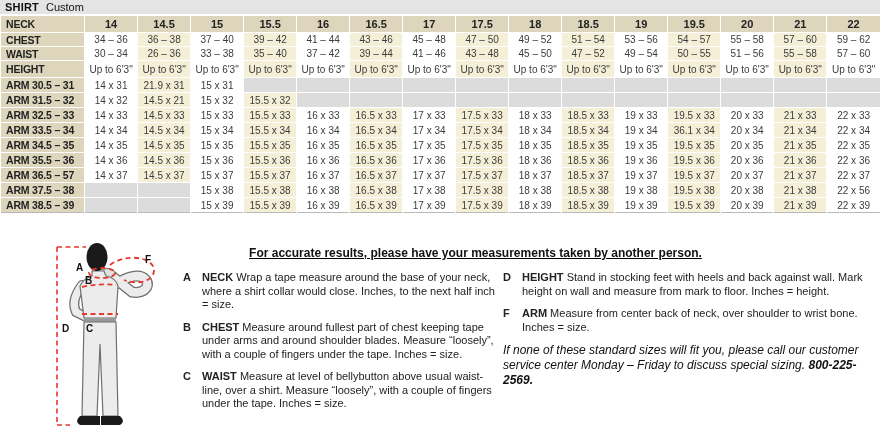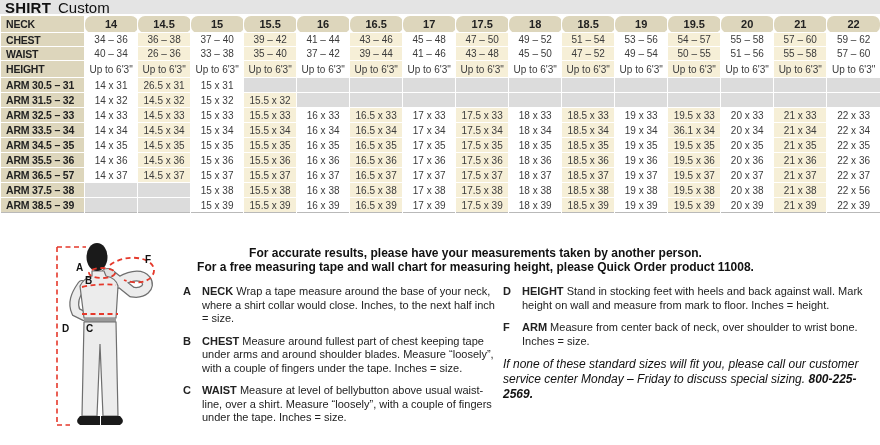--- a/index.html
+++ b/index.html
@@ -1,39 +1,39 @@
 <!DOCTYPE html>
 <html><head>
 <meta charset="utf-8">
 <style>
   html,body{margin:0;padding:0;background:#fff;}
   .screen{width:880px;height:445px;position:relative;overflow:hidden;background:#fff;
           font-family:"Liberation Sans",sans-serif;}
   
   .titlebar{height:13px;background:#e4e4e4;padding-top:1px;padding-left:5px;
-            font-size:15px;line-height:13px;color:#111;display:flex;gap:7px;}
+            font-size:11px;line-height:13px;color:#111;display:flex;gap:7px;}
   .titlebar .t{font-weight:bold;letter-spacing:.2px;}
   
   table{border-collapse:collapse;table-layout:fixed;width:880px;margin-top:1px;
         border-bottom:1px solid #b9b9b9;}
   th,td{padding:0;font-size:10px;text-align:center;white-space:nowrap;overflow:hidden;
         border-top:1px solid #fff;border-left:1px solid rgba(255,255,255,.65);}
   th.corner,td.lab{text-align:left;padding-left:5px;background:#ddd6bc;font-weight:bold;
         color:#222;font-size:10.5px;letter-spacing:-0.2px;}
-  th.hdr{background:#ddd6bc;font-weight:bold;font-size:11px;color:#222;border-radius:7px;}
+  th.hdr{background:#ddd6bc;font-weight:bold;font-size:11px;color:#222;}
   thead tr{height:17px;}
   tr.r13 td{height:13px;} tr.r16 td{height:16px;} tr.r14 td{height:14px;}
   td.c0{background:#ffffff;color:#3c3c3c;}
   td.c1{background:#f6efd7;color:#3c3c3c;}
   td.blank{background:#dcdcdc;}
   
   .bottom{position:absolute;left:0;top:240px;width:880px;bottom:0;display:flex;}
   .fig{width:183px;flex:none;}
   .guide{flex:1;padding-top:6px;}
-  .intro-wrap{width:585px;text-align:center;}
+  .intro-wrap{width:585px;text-align:center;text-decoration:underline;}
   .intro{font-size:12px;font-weight:bold;color:#111;line-height:14px;}
   .cols{display:flex;margin-top:11px;}
   .col-a{width:320px;flex:none;}
   .col-b{flex:1;padding-right:8px;}
   .def{display:flex;margin-bottom:9px;font-size:11px;line-height:13.5px;color:#222;}
   .def .key{width:19px;flex:none;font-weight:bold;}
   .def .term{font-weight:bold;}
   .note{font-style:italic;font-size:12px;line-height:15px;color:#111;}
   .note .phone{font-weight:bold;}
 </style>
@@ -100,21 +100,21 @@
           <td class="c0">49 – 52</td>
           <td class="c1">51 – 54</td>
           <td class="c0">53 – 56</td>
           <td class="c1">54 – 57</td>
           <td class="c0">55 – 58</td>
           <td class="c1">57 – 60</td>
           <td class="c0">59 – 62</td>
         </tr>
         <tr class="r13">
           <td class="lab">WAIST</td>
-          <td class="c0">40 – 34</td>
+          <td class="c0">30 – 34</td>
           <td class="c1">26 – 36</td>
           <td class="c0">33 – 38</td>
           <td class="c1">35 – 40</td>
           <td class="c0">37 – 42</td>
           <td class="c1">39 – 44</td>
           <td class="c0">41 – 46</td>
           <td class="c1">43 – 48</td>
           <td class="c0">45 – 50</td>
           <td class="c1">47 – 52</td>
           <td class="c0">49 – 54</td>
@@ -137,39 +137,39 @@
           <td class="c1">Up to 6'3"</td>
           <td class="c0">Up to 6'3"</td>
           <td class="c1">Up to 6'3"</td>
           <td class="c0">Up to 6'3"</td>
           <td class="c1">Up to 6'3"</td>
           <td class="c0">Up to 6'3"</td>
         </tr>
         <tr class="r14">
           <td class="lab">ARM 30.5 – 31</td>
           <td class="c0">14 x 31</td>
-          <td class="c1">26.5 x 31</td>
+          <td class="c1">21.9 x 31</td>
           <td class="c0">15 x 31</td>
           <td class="blank"></td>
           <td class="blank"></td>
           <td class="blank"></td>
           <td class="blank"></td>
           <td class="blank"></td>
           <td class="blank"></td>
           <td class="blank"></td>
           <td class="blank"></td>
           <td class="blank"></td>
           <td class="blank"></td>
           <td class="blank"></td>
           <td class="blank"></td>
         </tr>
         <tr class="r14">
           <td class="lab">ARM 31.5 – 32</td>
           <td class="c0">14 x 32</td>
-          <td class="c1">14.5 x 32</td>
+          <td class="c1">14.5 x 21</td>
           <td class="c0">15 x 32</td>
           <td class="c1">15.5 x 32</td>
           <td class="blank"></td>
           <td class="blank"></td>
           <td class="blank"></td>
           <td class="blank"></td>
           <td class="blank"></td>
           <td class="blank"></td>
           <td class="blank"></td>
           <td class="blank"></td>
@@ -348,21 +348,20 @@
           <text x="86" y="92">C</text>
           <text x="62" y="92">D</text>
           <text x="145" y="23">F</text>
         </g>
       </svg>
     </div>
 
     <div class="guide">
       <div class="intro-wrap">
         <div class="intro">For accurate results, please have your measurements taken by another person.</div>
-        <div class="intro">For a free measuring tape and wall chart for measuring height, please Quick Order product 11008.</div>
       </div>
       <div class="cols">
         <div class="col-a" id="defs-left">
             <div class="def">
               <span class="key">A</span>
               <span><span class="term">NECK </span>Wrap a tape measure around the base of your neck, where a shirt collar would close. Inches, to the next half inch = size.</span>
             </div>
             <div class="def">
               <span class="key">B</span>
               <span><span class="term">CHEST </span>Measure around fullest part of chest keeping tape under arms and around shoulder blades. Measure “loosely”, with a couple of fingers under the tape. Inches = size.</span>

